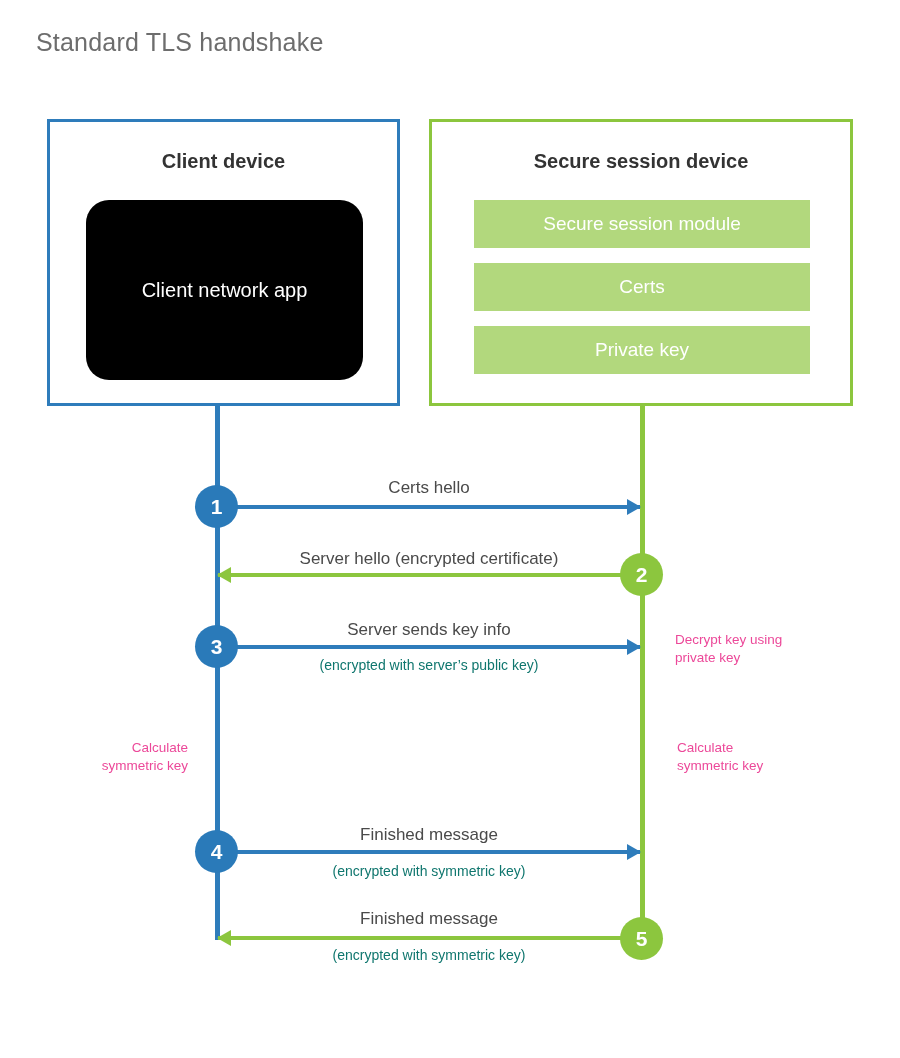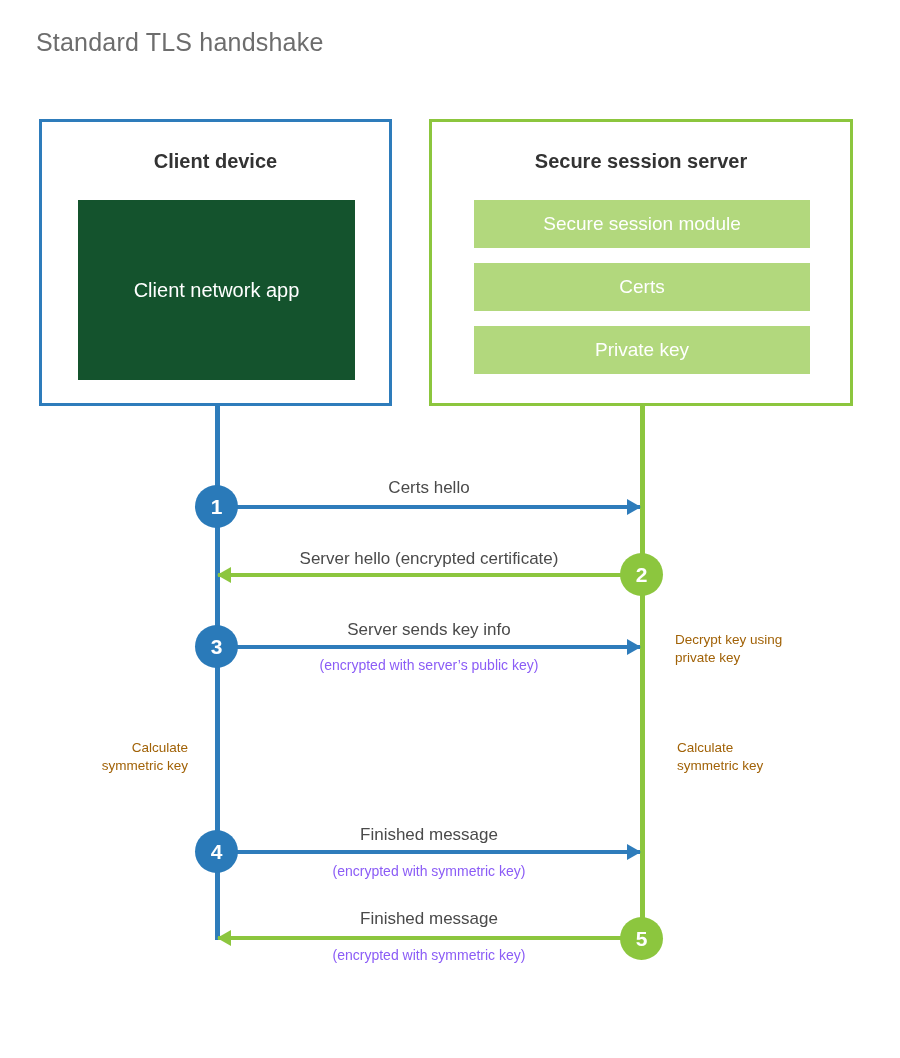--- a/index.html
+++ b/index.html
@@ -33,21 +33,21 @@
     white-space: nowrap;
   }
 
   
   .party-box {
     position: absolute;
     background: #ffffff;
     box-sizing: border-box;
   }
   #client-box {
-    left: 39px;
+    left: 47px;
     top: 119px;
     width: 353px;
     height: 287px;
     border: 3px solid #2e7cbb;
   }
   #server-box {
     left: 429px;
     top: 119px;
     width: 424px;
     height: 287px;
@@ -63,31 +63,32 @@
     font-weight: bold;
     color: #333333;
   }
 
   .client-app-block {
     position: absolute;
     left: 36px;
     top: 78px;
     width: 277px;
     height: 180px;
-    background: #14532d;
+    background: #000000;
     color: #ffffff;
     font-size: 20px;
     font-weight: 300;
     display: flex;
     align-items: center;
     justify-content: center;
     text-align: center;
     line-height: 1.35;
     box-sizing: border-box;
     padding: 0 18px;
+    border-radius: 23px;
   }
 
   .server-module {
     position: absolute;
     left: 42px;
     width: 336px;
     height: 48px;
     background: #b2d87d;
     color: #ffffff;
     font-size: 19px;
@@ -176,47 +177,47 @@
     font-size: 17px;
     font-weight: 300;
     color: #4a4a4a;
     white-space: nowrap;
   }
   .msg-sublabel {
     position: absolute;
     text-align: center;
     font-size: 14px;
     font-weight: 300;
-    color: #8b5cf6;
+    color: #0f766e;
     white-space: nowrap;
   }
   .side-note {
     position: absolute;
     font-size: 13.5px;
     font-weight: 300;
-    color: #a16207;
+    color: #ec4899;
     line-height: 1.3;
   }
   .side-note.right-of-line { text-align: left; }
   .side-note.left-of-line  { text-align: right; }
 </style>
 </head>
 <body>
 
 <div id="diagram-root">
 
   <div class="page-title">Standard TLS handshake</div>
 
   <div class="party-box" id="client-box">
     <div class="party-title">Client device</div>
     <div class="client-app-block">Client network app</div>
   </div>
 
   <div class="party-box" id="server-box">
-    <div class="party-title">Secure session server</div>
+    <div class="party-title">Secure session device</div>
     <div class="server-module m0">Secure session module</div>
     <div class="server-module m1">Certs</div>
     <div class="server-module m2">Private key</div>
   </div>
 
   <div class="lifeline" id="client-lifeline"></div>
   <div class="lifeline" id="server-lifeline"></div>
 
   <div class="msg-label" style="left:218px; top:478px; width:422px;">Certs hello</div>
   <div class="msg-arrow blue to-right" style="left:218px; top:505px; width:422px;">

